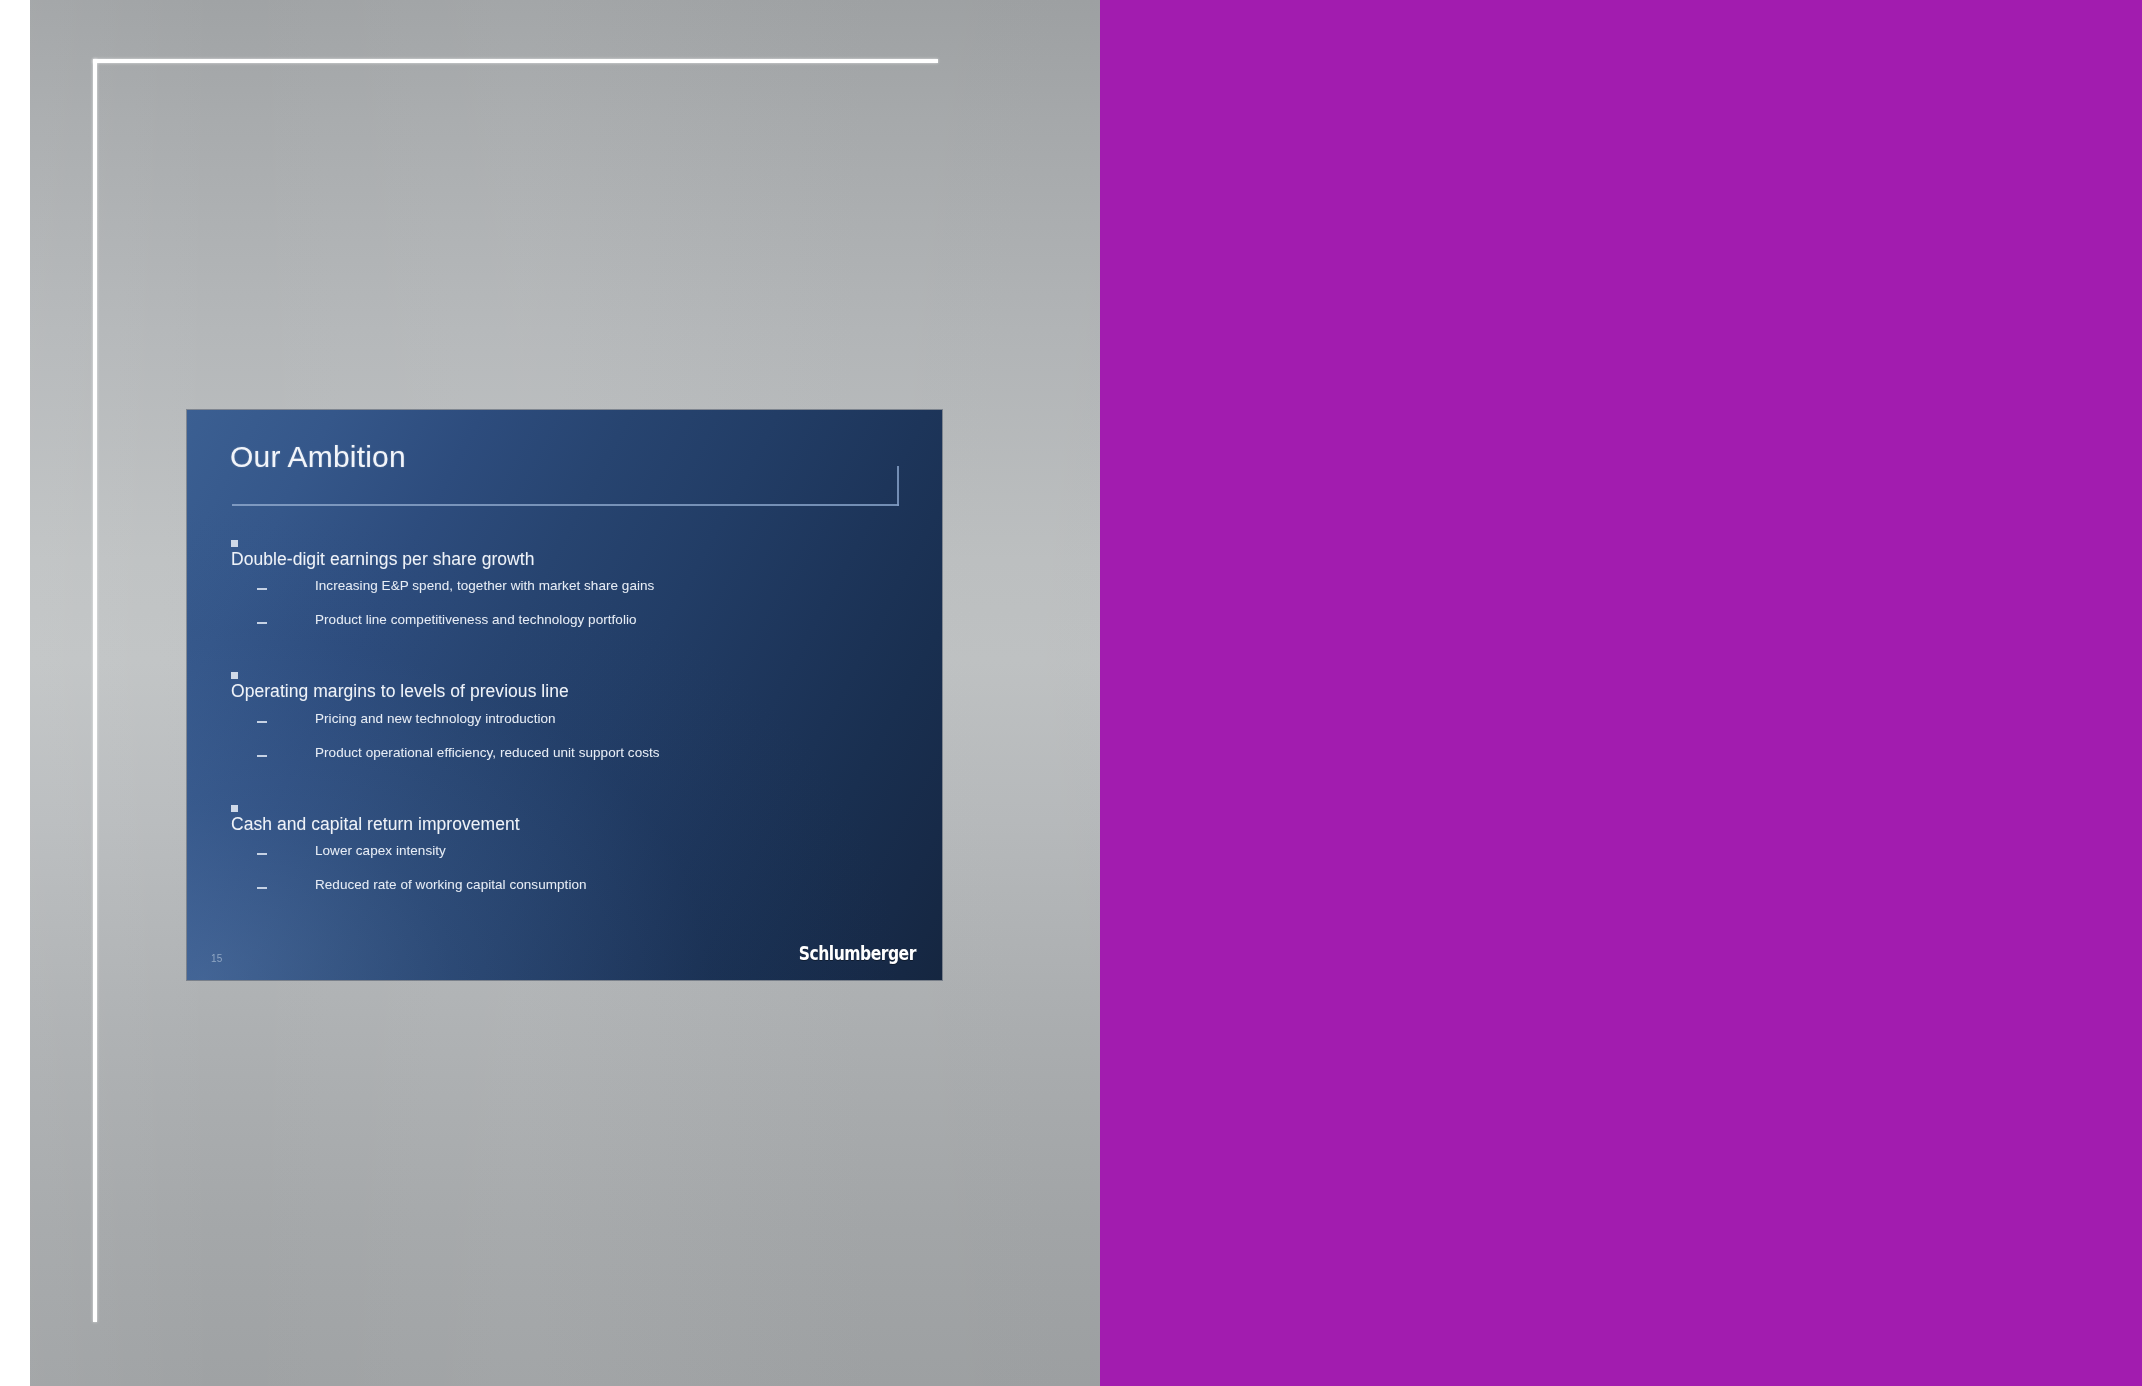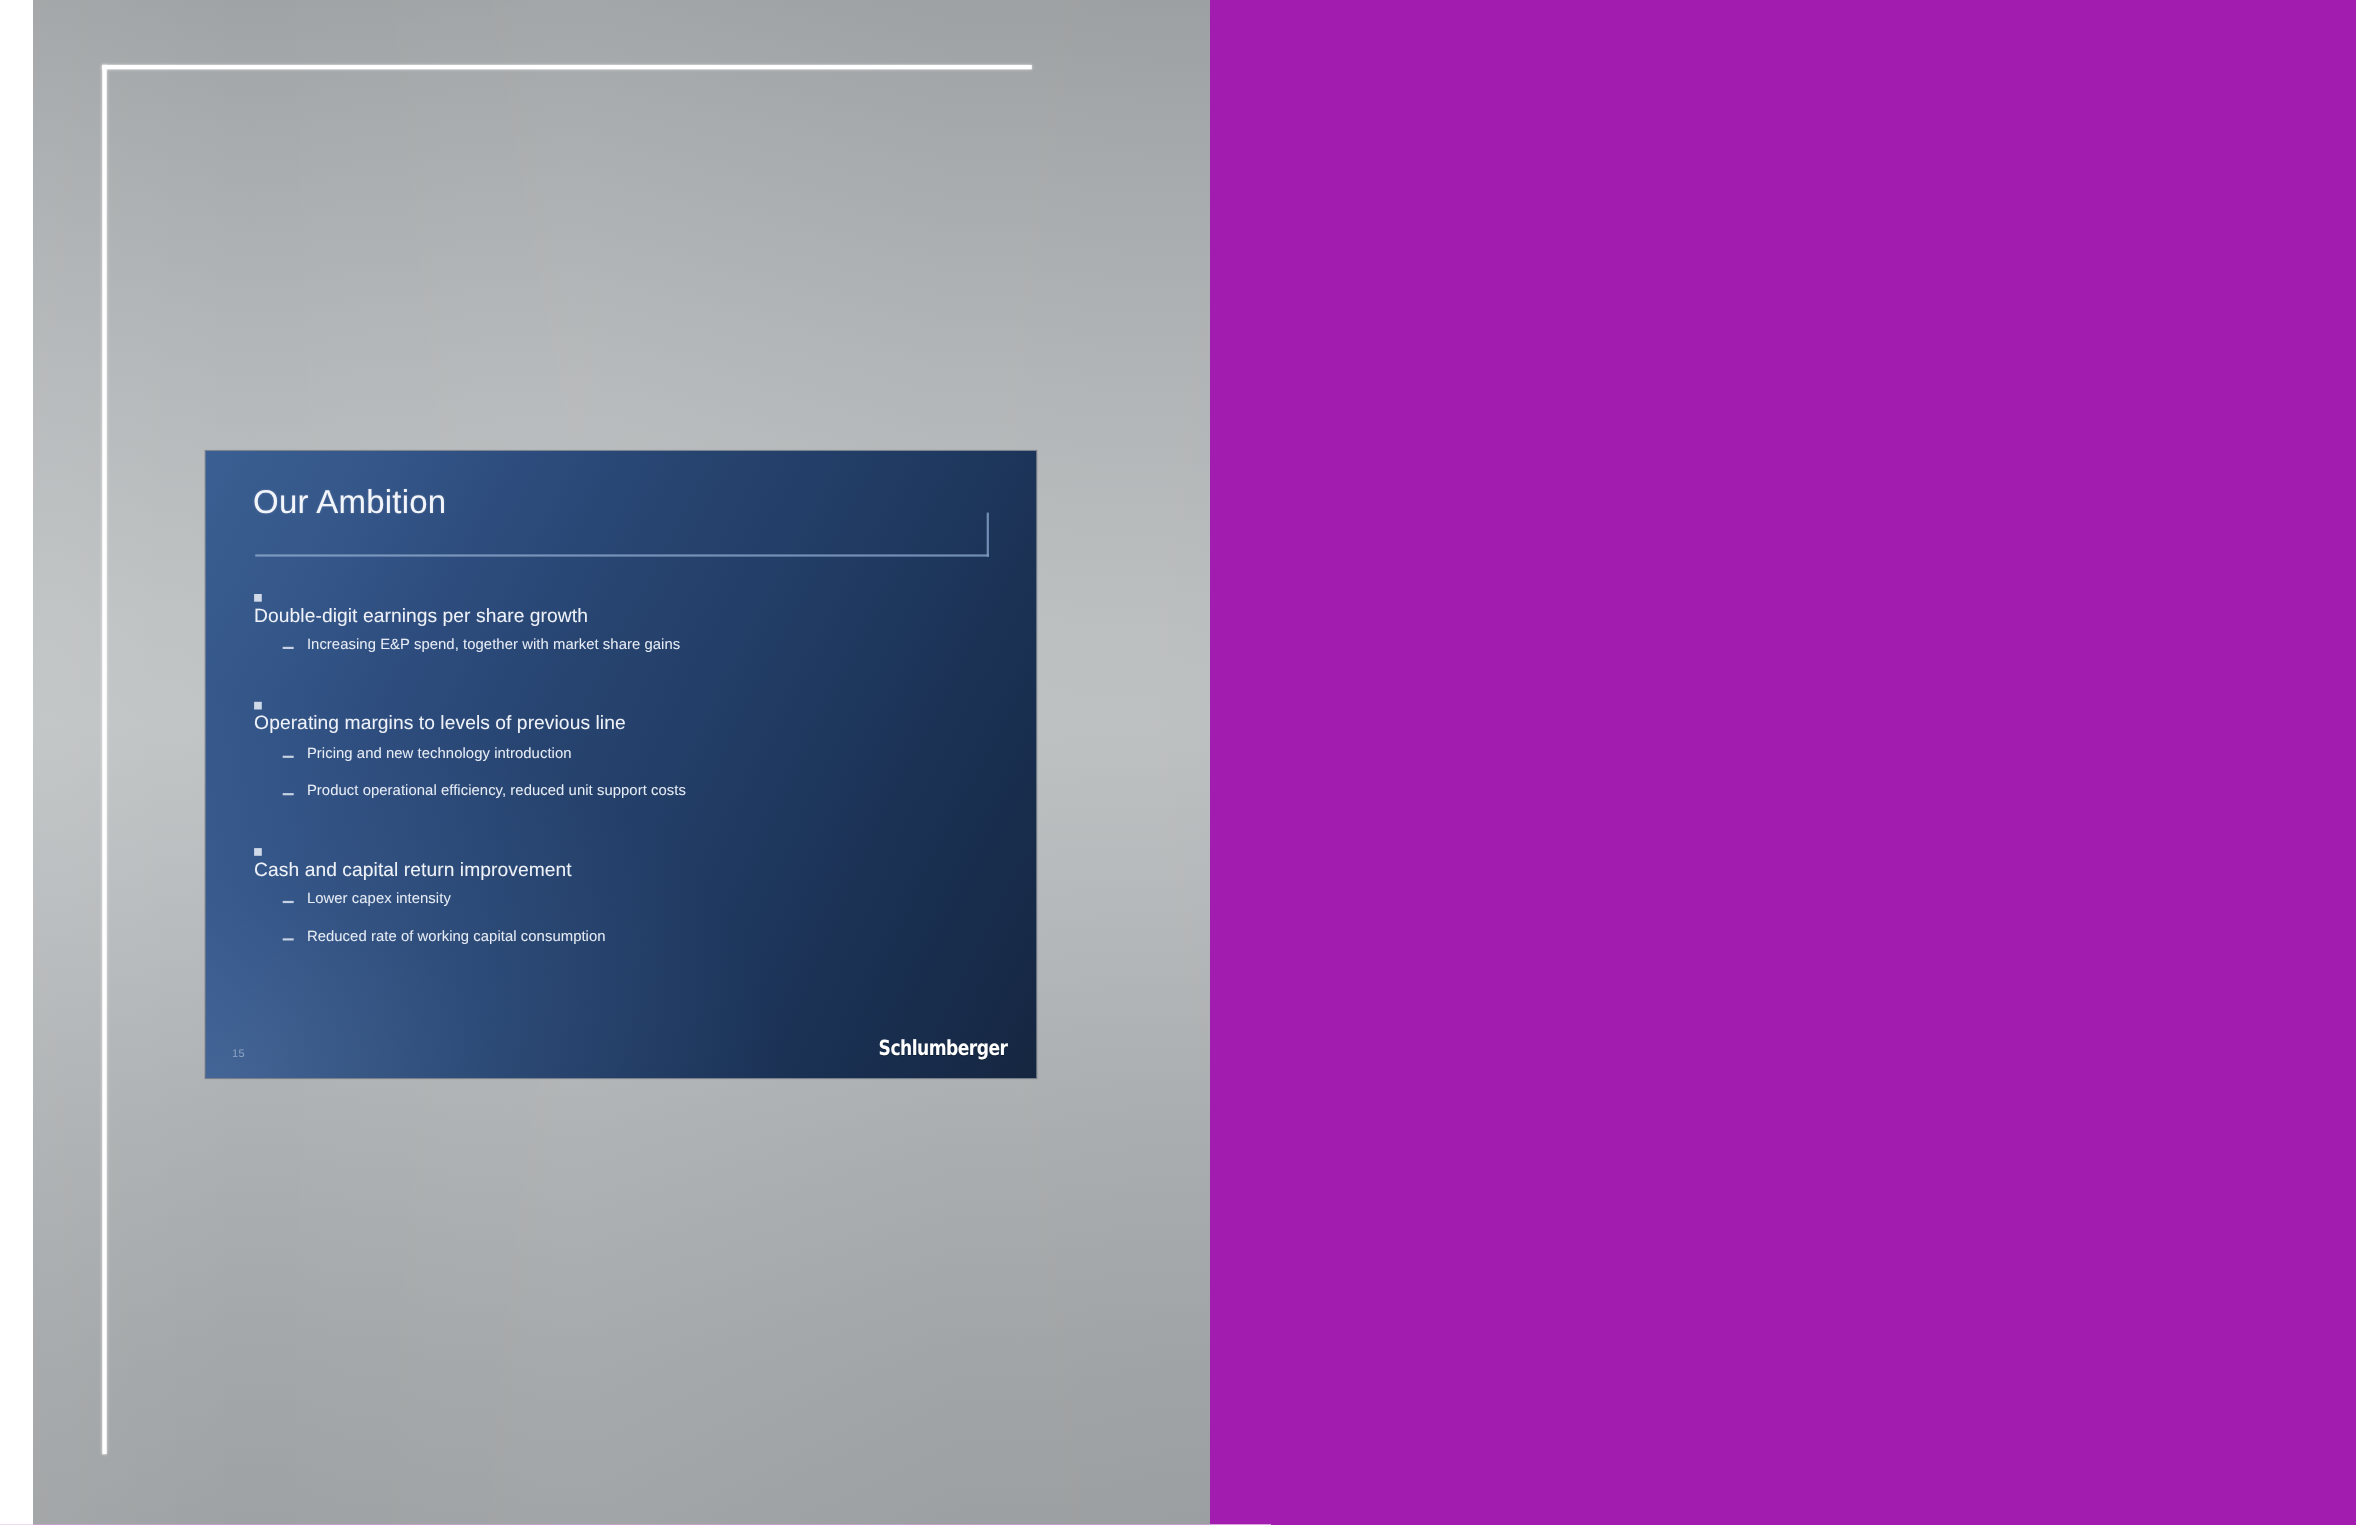--- a/index.html
+++ b/index.html
@@ -177,20 +177,21 @@
     letter-spacing: 0.05px;
     text-shadow: 0 0 1px rgba(255,255,255,0.20);
   }
 
   .bullet-l2 {
     display: flex;
     align-items: flex-start;
     padding: 0 0 0 70px;
     margin: 0 0 4px 0;
     min-height: 30px;
+    gap: 36px;
   }
   .bullet-l2 .marker {
     flex: 0 0 auto;
     width: 22px;
     margin-top: 12px;
   }
   .bullet-l2 .marker i {
     display: block;
     width: 10px;
     height: 2px;
@@ -254,20 +255,26 @@
               <i></i>
             </span>
           <span class="text">Double-digit earnings per share growth</span>
         </div>
         <div class="bullet-l2">
           <span class="marker">
               <i></i>
             </span>
           <span class="text">Increasing E&amp;P spend, together with market share gains</span>
         </div>
+        <div class="bullet-l2">
+          <span class="marker">
+              <i></i>
+            </span>
+          <span class="text">Product line competitiveness and technology portfolio</span>
+        </div>
       </div>
 
       <div class="group-gap"></div>
 
       <div class="bullet-group">
         <div class="bullet-l1">
           <span class="marker">
               <i></i>
             </span>
           <span class="text">Operating margins to levels of previous line</span>

